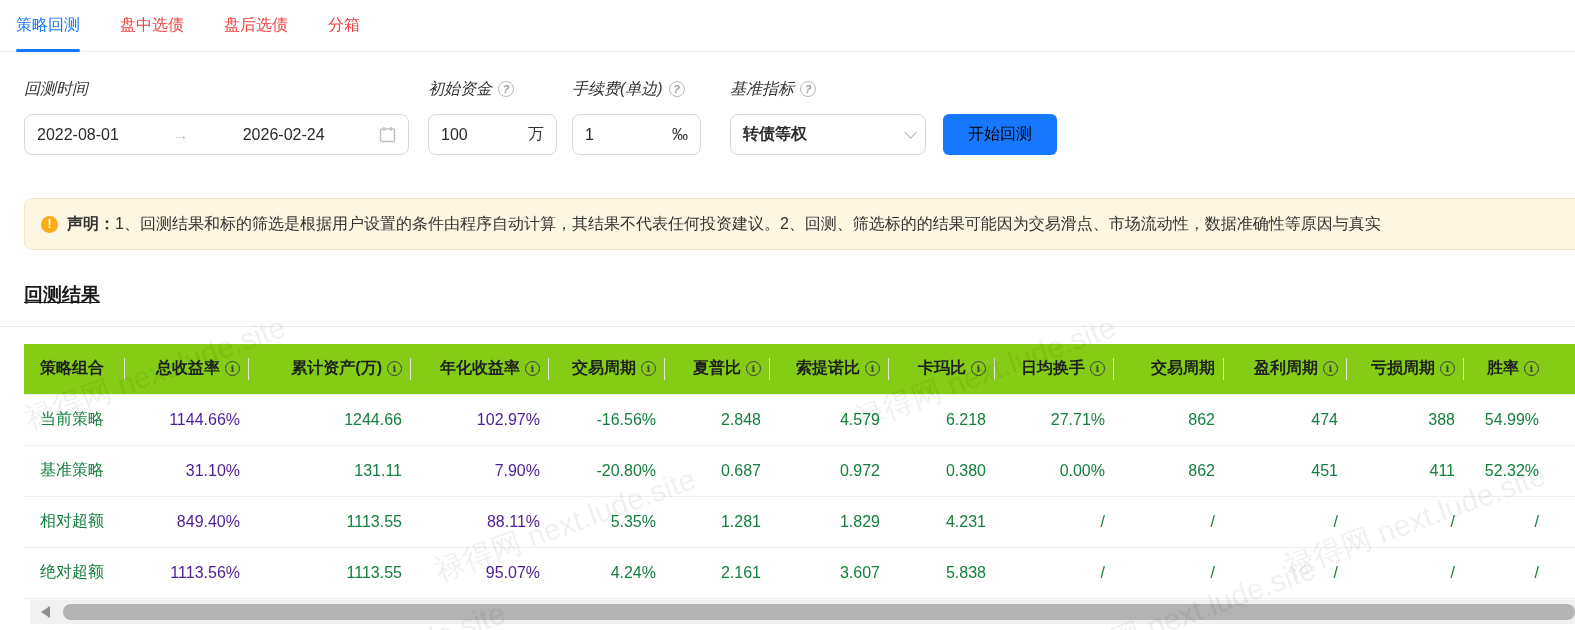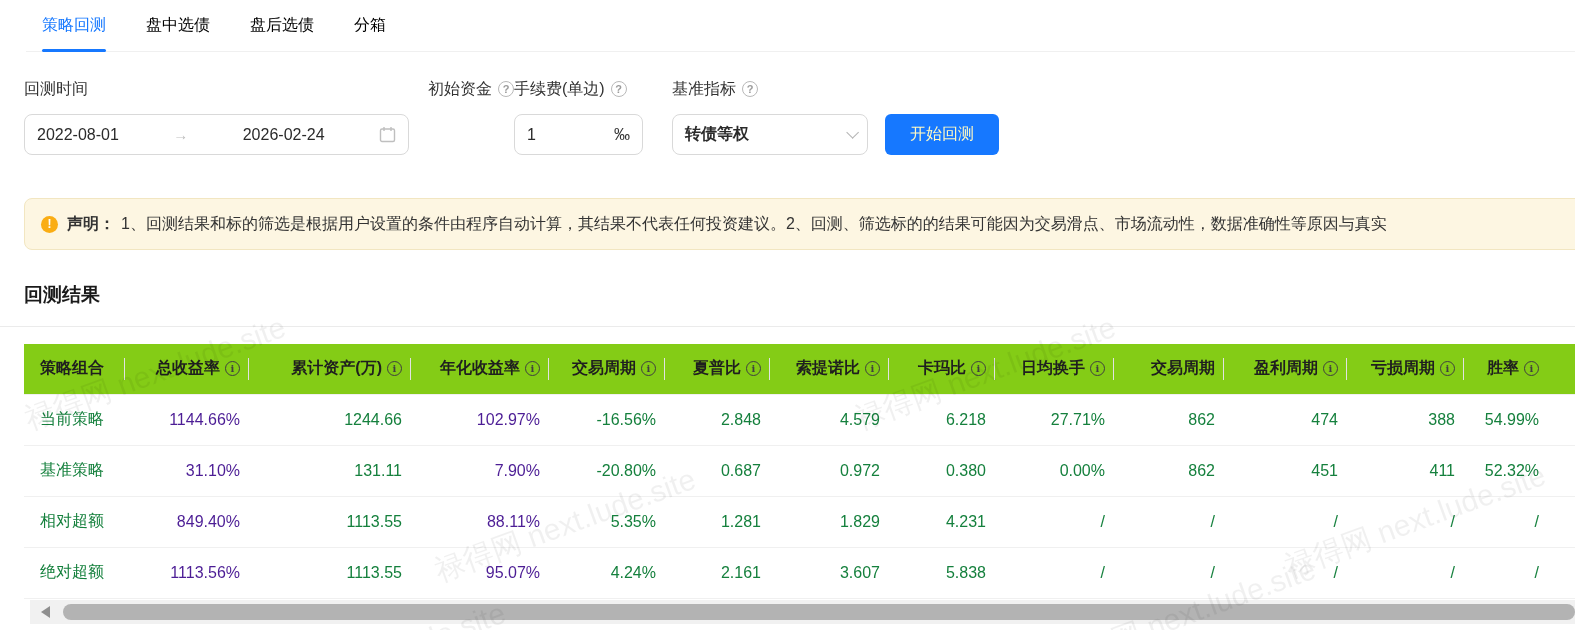--- a/index.html
+++ b/index.html
@@ -4,59 +4,59 @@
 <style>
   * { box-sizing: border-box; margin: 0; padding: 0; }
   html,body { width:1575px; height:630px; overflow:hidden; }
   body {
     position:relative;
     font-family:"Liberation Sans","DejaVu Sans",sans-serif;
     color:#262626; background:#fff;
   }
   
   .tabbar { display:flex; gap:40px; padding:0 16px; height:52px;
-            border-bottom:1px solid #f0f0f0; align-items:stretch;margin-left:26px; }
-  .tab { font-size:16px; font-weight:500; color:#000000; display:flex;
+            border-bottom:1px solid #f0f0f0; align-items:stretch; }
+  .tab { font-size:16px; font-weight:500; color:#ef4444; display:flex;
          align-items:center; position:relative; cursor:pointer; }
   .tab.active { color:#1678ff; }
   .tab.active::after { content:""; position:absolute; left:0; right:0; bottom:-1px;
                        height:3px; background:#1678ff; border-radius:2px; }
   
   .form-row { display:flex; padding:0 24px; margin-top:26px; align-items:flex-start; }
   .fgroup { display:flex; flex-direction:column; }
   .flabel { display:flex; align-items:center; font-size:16px; font-weight:500;
-            color:#333; height:22px; }
+            color:#333; height:22px;font-style:italic; }
   .q-icon { width:16px; height:16px; border:1px solid #b9b9b9; border-radius:50%;
             color:#9b9b9b; font-size:11px; display:inline-flex; align-items:center;
             justify-content:center; margin-left:6px; font-weight:700; cursor:pointer; }
   .control { margin-top:14px; height:41px; border:1px solid #d9d9d9; border-radius:8px;
              background:#fff; display:flex; align-items:center; padding:0 12px;
              font-size:16px; color:#2b2b2b; }
   .ctrl-date { width:385px; margin-right:19px; justify-content:space-between; }
   .ctrl-cap  { width:129px; margin-right:15px; justify-content:space-between; }
   .ctrl-fee  { width:129px; margin-right:29px; justify-content:space-between; }
   .ctrl-sel  { width:196px; margin-right:17px; justify-content:space-between; cursor:pointer;font-weight:bold; }
   .date-arrow { color:#bfbfbf; font-size:15px; }
   .suffix { color:#333; font-weight:500; }
   .chevron { width:9px; height:9px; border-right:1.5px solid #b5b5b5;
              border-bottom:1.5px solid #b5b5b5; transform:rotate(45deg) translateY(-3px); }
   .cal-icon { width:17px; height:17px; flex:none; }
-  .run-btn { margin-top:36px; width:114px; height:41px; background:#1678ff; color:#fef9c3;
+  .run-btn { margin-top:36px; width:114px; height:41px; background:#1678ff; color:#000000;
              font-size:16px; font-weight:500; border:none; border-radius:6px; cursor:pointer;
              font-family:inherit; }
   
   .notice { margin:43px 0 0 24px; width:1790px; height:52px; background:#fdf6e2;
             border:1px solid #f2e6c1; border-radius:8px; display:flex; align-items:center;
             padding:0 16px; font-size:16px; color:#333; white-space:nowrap; overflow:hidden; }
   .warn-icon { width:17px; height:17px; border-radius:50%; background:#faad14; color:#fff;
                font-size:12px; font-weight:700; display:inline-flex; align-items:center;
                justify-content:center; margin-right:9px; flex:none; }
-  .notice b { font-weight:700; margin-right:6px;text-align:right; }
-  
-  .section-title { margin:32px 0 0 24px; font-size:19px; font-weight:700; color:#1a1a1a; height:28px; }
+  .notice b { font-weight:700; margin-right:0;text-align:right; }
+  
+  .section-title { margin:32px 0 0 24px; font-size:19px; font-weight:700; color:#1a1a1a; height:28px;text-decoration:underline; }
   .divider { margin-top:16px; border-bottom:1px solid #ebebeb; width:1575px; }
   .table-wrap { margin:17px 0 0 24px; }
   table { border-collapse:collapse; table-layout:fixed; width:1551px; font-size:16px; }
   thead th { background:#84cc16; height:50px; font-weight:700; color:#1f1f1f;
              position:relative; padding-right:8px; }
   thead th .hcell { display:inline-flex; align-items:center; gap:5px; }
   thead th:not(:first-child):not(.filler)::before { content:""; position:absolute; left:0;
              top:14px; height:22px; width:1px; background:#e2e2e2; }
   thead th { text-align:right; }
   thead th.name { text-align:left; padding-left:16px; }
@@ -112,20 +112,24 @@
         <line x1="12" y1="1" x2="12" y2="5" stroke="#bfbfbf" stroke-width="1.4"></line>
       </svg>
     </div>
   </div>
 
   <div class="fgroup">
     <div class="flabel">
       <span>初始资金</span>
       <span class="q-icon">?</span>
     </div>
+    <div class="control ctrl-cap">
+      <span>100</span>
+      <span class="suffix">万</span>
+    </div>
   </div>
 
   <div class="fgroup">
     <div class="flabel">
       <span>手续费(单边)</span>
       <span class="q-icon">?</span>
     </div>
     <div class="control ctrl-fee">
       <span>1</span>
       <span class="suffix">‰</span>

